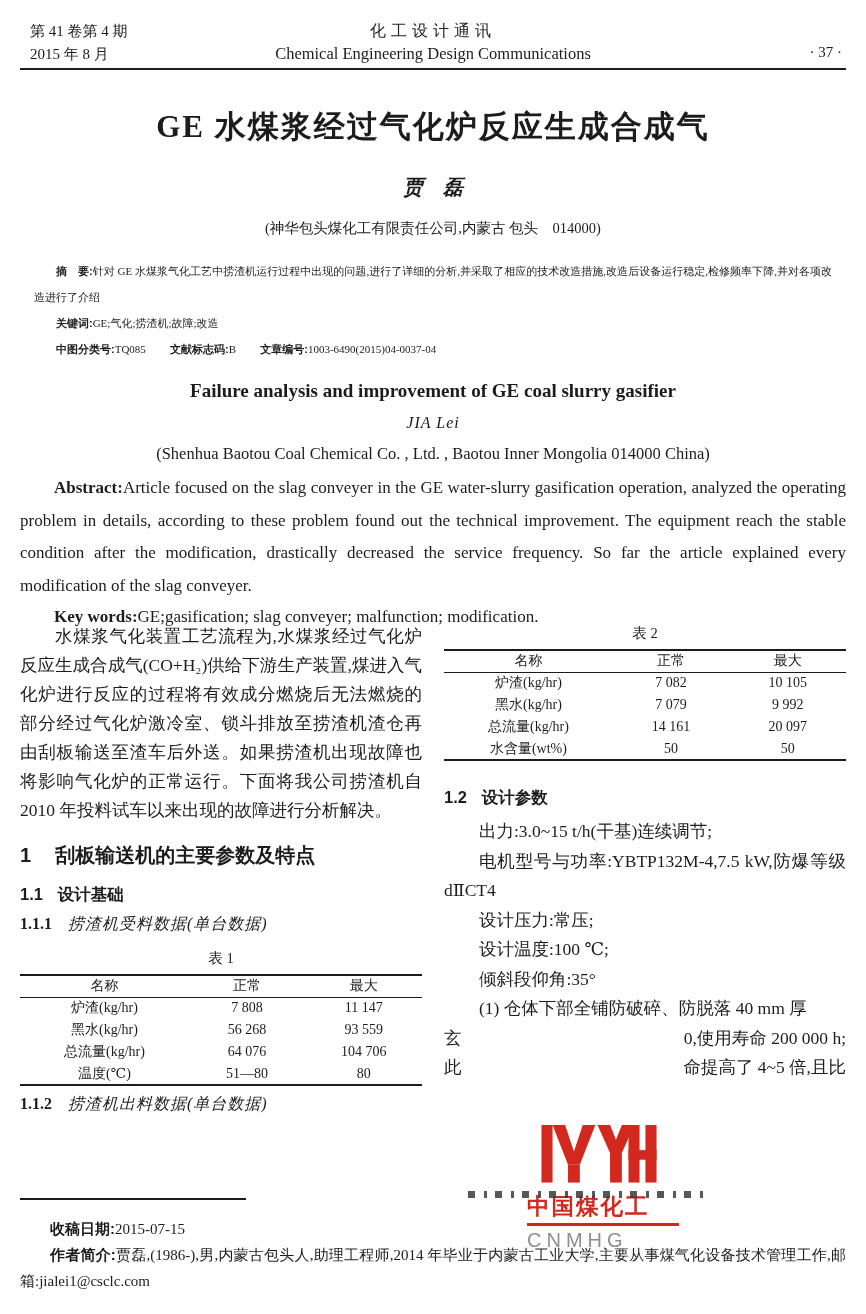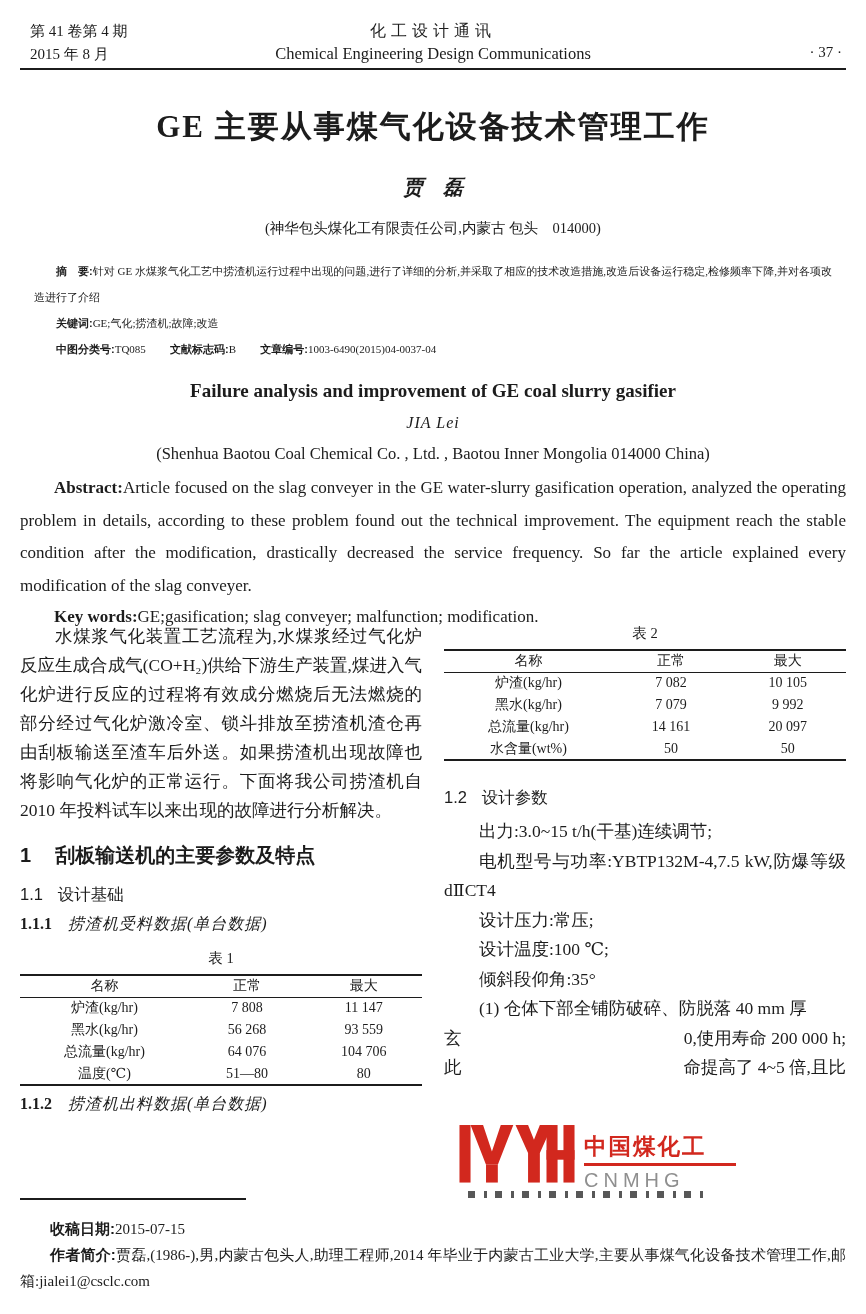--- a/index.html
+++ b/index.html
@@ -35,21 +35,21 @@
   .kw-en { font-size:17px; line-height:30px; text-indent:2em; }
 
   
   .col { position:absolute; top:622px; width:402px; }
   .col.left  { left:20px; }
   .col.right { left:444px; }
   .body-p { font-size:17.5px; line-height:29px; text-align:justify; text-indent:2em; }
   .h1 { font-size:20px; font-weight:bold; margin:17px 0 15px 0;
         font-family:"Liberation Sans","DejaVu Sans",sans-serif; }
   .h1 .no { margin-right:1.2em; }
-  .h2 { font-size:16.5px; font-weight:normal; margin:10px 0 8px 0;
+  .h2 { font-size:16.5px; font-weight:bold; margin:10px 0 8px 0;
         font-family:"Liberation Sans","DejaVu Sans",sans-serif; }
   .h2 .no { margin-right:0.9em; }
   .h3 { font-size:16px; margin:8px 0 6px 0; }
   .h3 .no { font-weight:bold; margin-right:1em; }
   .h3 .t { font-style:italic; letter-spacing:1px; }
 
   
   .tblwrap { margin-top:14px; }
   .tbl-cap { text-align:center; font-size:14.5px; margin-bottom:6px; }
   table.datatable { width:100%; border-collapse:collapse; font-size:14px;
@@ -57,21 +57,21 @@
   table.datatable th { font-weight:normal; border-bottom:1.5px solid #1c1c1c; }
   table.datatable th, table.datatable td { text-align:center; height:22px; padding:0 4px; }
   .c-name { width:42%; } .c-norm { width:29%; } .c-max { width:29%; }
 
   
   .param { font-size:17.5px; line-height:29.5px; text-align:justify; text-indent:2em; }
   .struct-split { display:flex; justify-content:space-between; font-size:17.5px; line-height:29.5px; }
 
   
   .wm { position:absolute; left:458px; top:1120px; width:282px; height:78px; background:#ffffff; z-index:5; }
-  .wm-row { display:flex; align-items:flex-end; }
+  .wm-row { display:flex; align-items:center;flex-direction:column; }
   .wm-letters { width:118px; height:72px; flex:0 0 auto; }
   .wm-texts { margin-left:8px; padding-top:2px; }
   .wm-cn { color:#d2281e; font-size:22.5px; font-weight:bold; letter-spacing:2px;
            font-family:"Liberation Sans","DejaVu Sans",sans-serif; line-height:26px; }
   .wm-line { height:3px; background:#d2281e; margin-top:3px; width:152px; }
   .wm-en { color:#8f8f8f; font-size:20px; letter-spacing:5px; margin-top:3px;
            font-family:"Liberation Sans","DejaVu Sans",sans-serif; }
   .wm-frag { position:absolute; left:10px; bottom:0; width:240px; height:7px;
              background:repeating-linear-gradient(90deg,#3a3a3a 0 7px,transparent 7px 16px,#3a3a3a 16px 19px,transparent 19px 27px);
              opacity:.85; }
@@ -91,21 +91,21 @@
     <div>2015 年 8 月</div>
   </div>
   <div class="hdr-center">
     <div class="cn">化工设计通讯</div>
     <div class="en">Chemical Engineering Design Communications</div>
   </div>
   <div class="hdr-right">· 37 ·</div>
   <div class="hdr-rule"></div>
 
   <div class="front">
-    <div class="title-cn">GE 主要从事煤气化设备技术管理工作</div>
+    <div class="title-cn">GE 水煤浆经过气化炉反应生成合成气</div>
     <div class="author-cn">贾　磊</div>
     <div class="affil-cn">(神华包头煤化工有限责任公司,内蒙古 包头　014000)</div>
 
     <p class="meta first indent"><span class="lbl">摘　要:</span><span>针对 GE 水煤浆气化工艺中捞渣机运行过程中出现的问题,进行了详细的分析,并采取了相应的技术改造措施,改造后设备运行稳定,检修频率下降,并对各项改造进行了介绍</span></p>
     <p class="meta indent"><span class="lbl">关键词:</span><span>GE;气化;捞渣机;故障;改造</span></p>
     <p class="meta indent"><span class="lbl">中图分类号:</span><span>TQ085</span><span class="gap-lg"></span><span class="lbl">文献标志码:</span><span>B</span><span class="gap-lg"></span><span class="lbl">文章编号:</span><span>1003-6490(2015)04-0037-04</span></p>
 
     <div class="title-en">Failure analysis and improvement of GE coal slurry gasifier</div>
     <div class="author-en">JIA Lei</div>
     <div class="affil-en">(Shenhua Baotou Coal Chemical Co. , Ltd. , Baotou Inner Mongolia 014000 China)</div>

